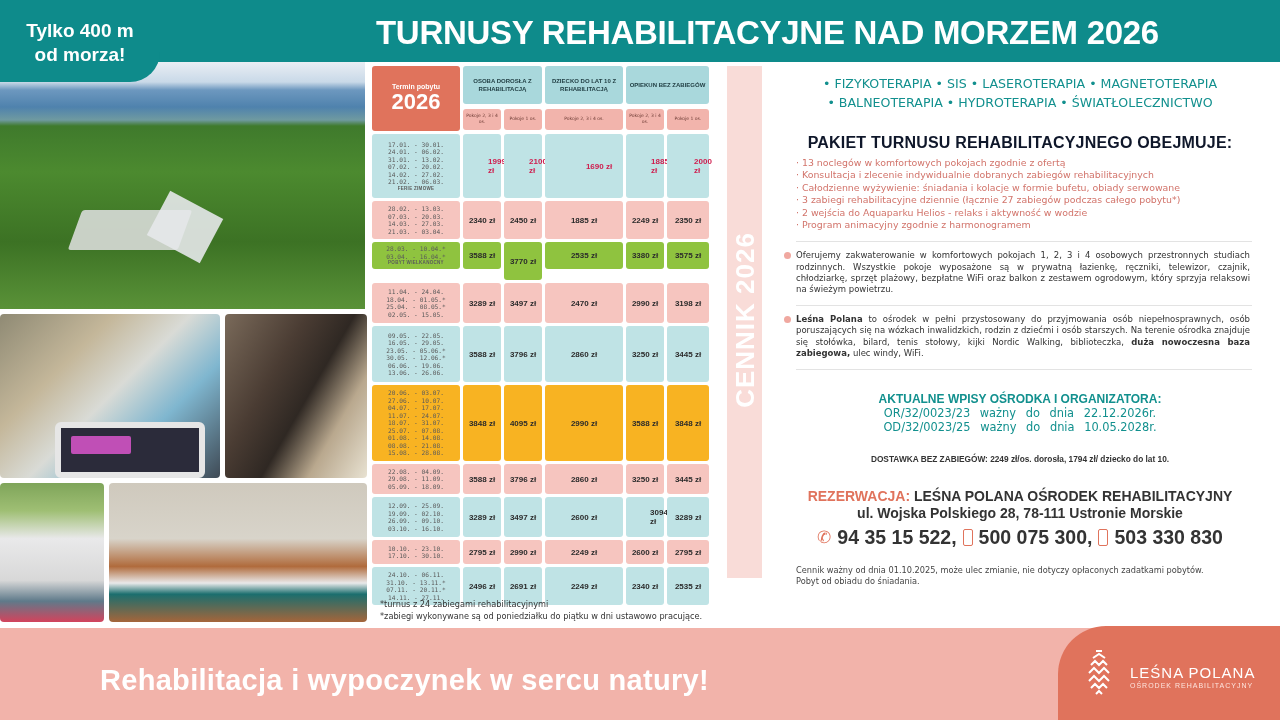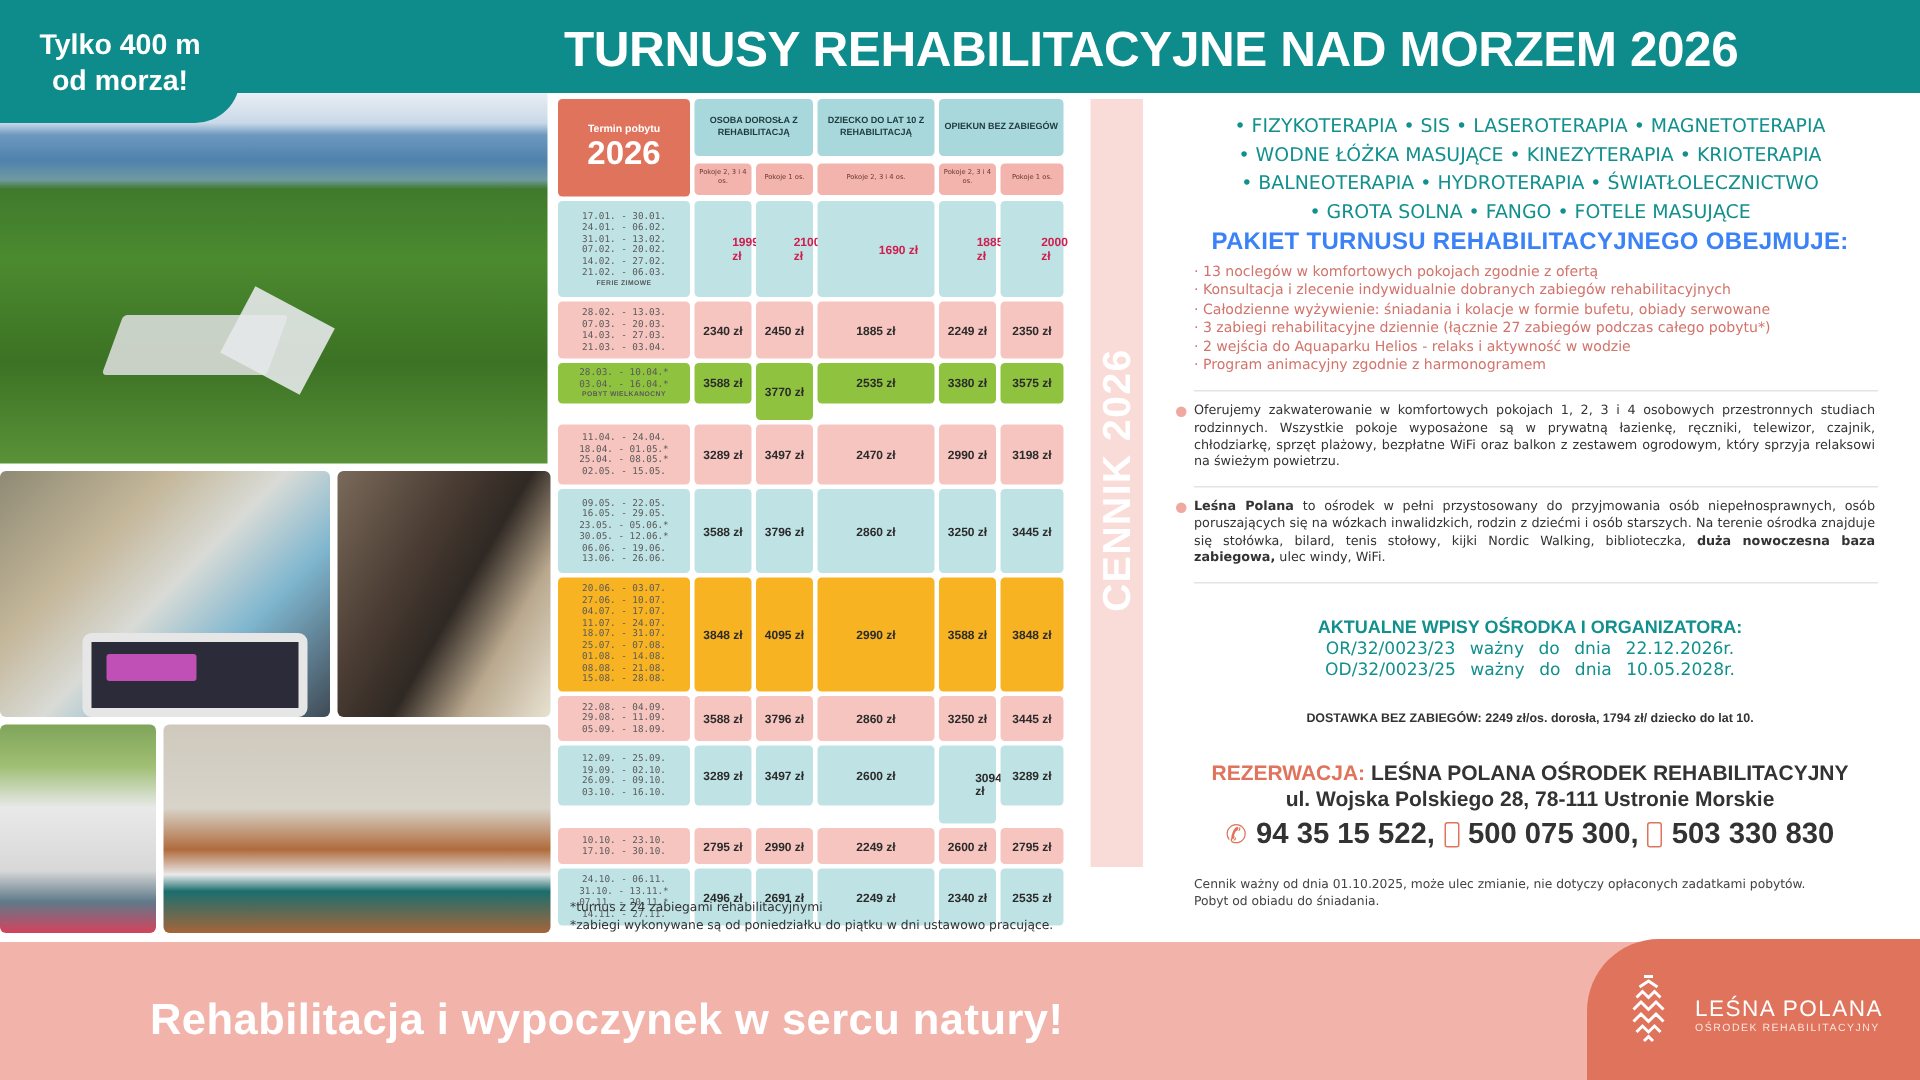--- a/index.html
+++ b/index.html
@@ -39,21 +39,21 @@
   .red-price { color: #cf1d4e; padding-left: 30px; }
 
   .cennik-band { position: absolute; left: 727px; top: 66px; width: 35px; height: 512px; background: #f9dcd8; }
   .cennik-text { position: absolute; left: 727px; top: 320px; width: 35px; height: 0; }
   .cennik-text span { position:absolute; left: 50%; top: 0; transform: translate(-50%,-50%) rotate(-90deg); color:#fff; font-family:"Liberation Sans", sans-serif; font-weight:bold; font-size: 26px; white-space: nowrap; letter-spacing: 1px;}
 
   .footnotes { position: absolute; left: 380px; top: 598px; font-size: 8.2px; color: #333; line-height: 12px; font-family: "DejaVu Sans", sans-serif; }
 
   .right { position: absolute; left: 780px; top: 70px; width: 480px; }
   .therapies { text-align: center; color: #12908e; font-family: "DejaVu Sans", sans-serif; font-size: 12.6px; line-height: 19px; margin-top: 4px; }
-  .pakiet-title { text-align:center; color:#3b82f6; font-family:"Liberation Sans", sans-serif; font-weight:bold; font-size: 16px; margin-top: 3px; letter-spacing: .2px;}
+  .pakiet-title { text-align:center; color:#0f172a; font-family:"Liberation Sans", sans-serif; font-weight:bold; font-size: 16px; margin-top: 22px; letter-spacing: .2px;}
   .pakiet-list { margin-top: 5px; padding-left: 16px; color:#d2746b; font-size: 9.4px; line-height: 12.4px; }
   .divider { height: 1px; background: #e3e3e3; margin: 10px 8px 0 16px; }
   .bullet-para { position: relative; padding-left: 16px; font-size: 8.5px; line-height: 11.2px; color:#333; text-align: justify; margin-top: 8px; padding-right: 10px; }
   .bullet-dot { position:absolute; left: 4px; top: 2px; width: 7px; height: 7px; border-radius: 50%; background: #f0a8a0; }
   .bullet-para b { font-weight: bold; }
   .wpisy { text-align:center; color:#12908e; margin-top: 22px; }
   .wpisy .t { font-family:"Liberation Sans", sans-serif; font-weight:bold; font-size: 12px; }
   .wpisy .l { font-size: 11.4px; line-height: 14px; word-spacing: 6px; }
   .dostawka { text-align: center; font-size: 8.3px; color:#333; font-weight: bold; margin-top: 20px; font-family: "Liberation Sans", sans-serif;}
   .rez { text-align: center; margin-top: 24px; font-family:"Liberation Sans", sans-serif; font-weight: bold; font-size: 14px; color:#333; line-height: 17px;}
@@ -201,21 +201,21 @@
       <div class="cell c-pink" style="height: 30px;">3445 zł</div>
       <div class="cell dates c-blue" style="height: 40px;">
         <div>12.09. - 25.09.</div>
         <div>19.09. - 02.10.</div>
         <div>26.09. - 09.10.</div>
         <div>03.10. - 16.10.</div>
       </div>
       <div class="cell c-blue" style="height: 40px;">3289 zł</div>
       <div class="cell c-blue" style="height: 40px;">3497 zł</div>
       <div class="cell c-blue" style="height: 40px;">2600 zł</div>
-      <div class="cell c-blue" style="height: 52px; padding-left: 28px;">3094 zł</div>
+      <div class="cell c-blue" style="height: 40px; padding-left: 28px;">3094 zł</div>
       <div class="cell c-blue" style="height: 40px;">3289 zł</div>
       <div class="cell dates c-pink" style="height: 24px;">
         <div>10.10. - 23.10.</div>
         <div>17.10. - 30.10.</div>
       </div>
       <div class="cell c-pink" style="height: 24px;">2795 zł</div>
       <div class="cell c-pink" style="height: 24px;">2990 zł</div>
       <div class="cell c-pink" style="height: 24px;">2249 zł</div>
       <div class="cell c-pink" style="height: 24px;">2600 zł</div>
       <div class="cell c-pink" style="height: 24px;">2795 zł</div>
@@ -234,23 +234,21 @@
 </div>
 
 <div class="footnotes">
   <div>*turnus z 24 zabiegami rehabilitacyjnymi</div>
   <div>*zabiegi wykonywane są od poniedziałku do piątku w dni ustawowo pracujące.</div>
 </div>
 
 <div class="right">
   <div class="therapies">
     <div>• FIZYKOTERAPIA • SIS  • LASEROTERAPIA • MAGNETOTERAPIA</div>
-    <div>• WODNE ŁÓŻKA MASUJĄCE • KINEZYTERAPIA • KRIOTERAPIA</div>
     <div>• BALNEOTERAPIA • HYDROTERAPIA • ŚWIATŁOLECZNICTWO</div>
-    <div>• GROTA SOLNA • FANGO • FOTELE MASUJĄCE</div>
   </div>
   <div class="pakiet-title">PAKIET TURNUSU REHABILITACYJNEGO OBEJMUJE:</div>
   <div class="pakiet-list">
     <div>· 13 noclegów w komfortowych pokojach zgodnie z ofertą</div>
     <div>· Konsultacja i zlecenie indywidualnie dobranych zabiegów rehabilitacyjnych</div>
     <div>· Całodzienne wyżywienie: śniadania i kolacje w formie bufetu, obiady serwowane</div>
     <div>· 3 zabiegi rehabilitacyjne dziennie (łącznie 27 zabiegów podczas całego pobytu*)</div>
     <div>· 2 wejścia do Aquaparku Helios - relaks i aktywność w wodzie</div>
     <div>· Program animacyjny zgodnie z harmonogramem</div>
   </div>

